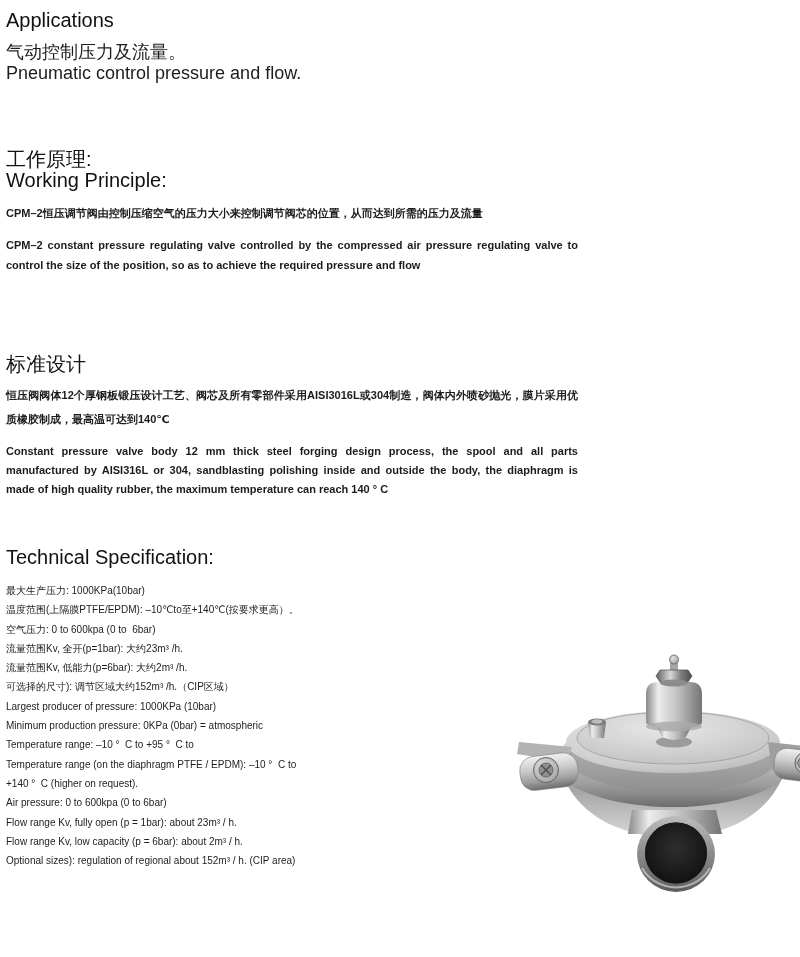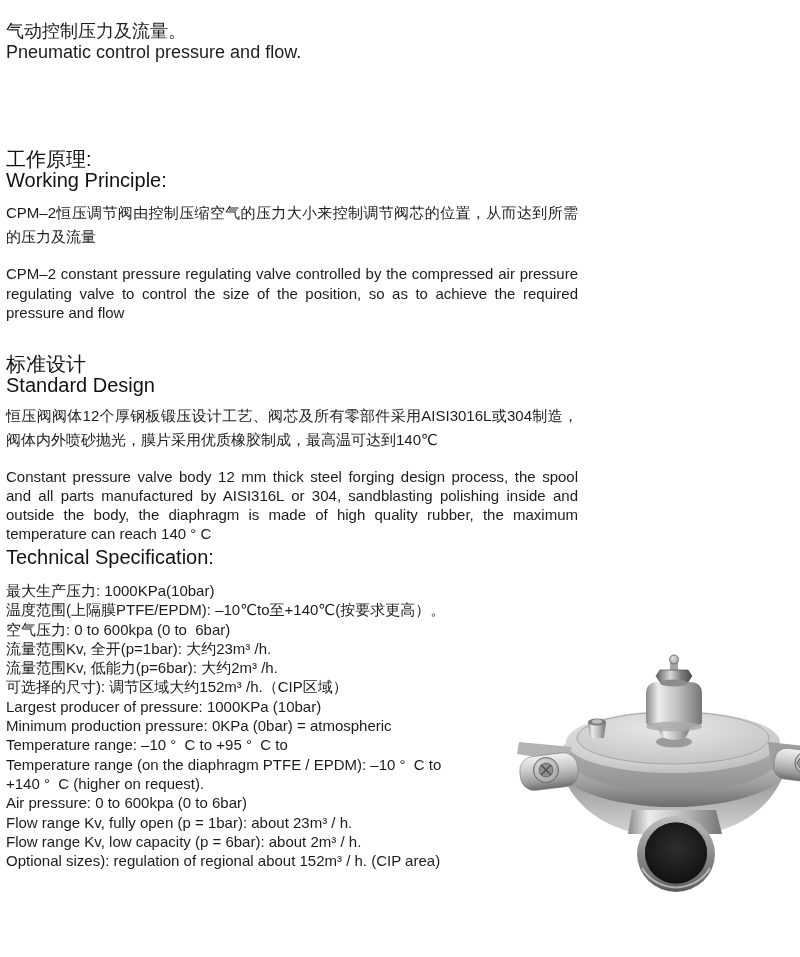--- a/index.html
+++ b/index.html
@@ -12,56 +12,56 @@
   .sec{position:absolute;left:6px;width:572px;}
   #sec-applications{top:10px;}
   #sec-working{top:149px;}
   #sec-standard{top:354px;}
   #sec-tech{top:547px;}
 
   .title{font-size:20px;line-height:21px;font-weight:400;color:#111;}
   .body-line{font-size:18px;line-height:21px;white-space:pre-wrap;}
   .app-body{margin-top:11px;}
 
-  .para{font-size:15px;}
+  .para{font-size:11px;font-weight:bold;}
   .para-zh{margin-top:10px;line-height:24px;text-align:justify;}
   .para-en{margin-top:5px;line-height:19.5px;text-align:justify;}
   #sec-standard .para-zh{margin-top:8px;}
   #sec-standard .para-en{margin-top:4px;line-height:19px;}
 
-  .spec-list{font-size:15px;line-height:19.3px;}
+  .spec-list{font-size:10px;line-height:19.3px;}
   .spec-zh{margin-top:13px;}
   .spec-en{}
   .spec-line{white-space:pre-wrap;}
 
   #valve-figure{position:absolute;left:476px;top:634px;width:316px;height:252px;}
   #valve-figure svg{display:block;width:100%;height:100%;}
 </style>
 </head>
 <body>
 
 <div class="page">
 
   <section class="sec" id="sec-applications">
+    <div class="title">Applications</div>
     <div class="app-body">
       <div class="body-line">气动控制压力及流量。</div>
       <div class="body-line">Pneumatic control pressure and flow.</div>
     </div>
   </section>
 
   <section class="sec" id="sec-working">
     <div class="title">工作原理:</div>
     <div class="title">Working Principle:</div>
     <p class="para para-zh">CPM–2恒压调节阀由控制压缩空气的压力大小来控制调节阀芯的位置，从而达到所需的压力及流量</p>
     <p class="para para-en">CPM–2 constant pressure regulating valve controlled by the compressed air pressure regulating valve to control the size of the position, so as to achieve the required pressure and flow</p>
   </section>
 
   <section class="sec" id="sec-standard">
     <div class="title">标准设计</div>
-    <div class="title">Standard Design</div>
     <p class="para para-zh">恒压阀阀体12个厚钢板锻压设计工艺、阀芯及所有零部件采用AISI3016L或304制造，阀体内外喷砂抛光，膜片采用优质橡胶制成，最高温可达到140℃</p>
     <p class="para para-en">Constant pressure valve body 12 mm thick steel forging design process, the spool and all parts manufactured by AISI316L or 304, sandblasting polishing inside and outside the body, the diaphragm is made of high quality rubber, the maximum temperature can reach 140 °  C</p>
   </section>
 
   <section class="sec" id="sec-tech">
     <div class="title">Technical Specification:</div>
 
     <div class="spec-list spec-zh">
       <div class="spec-line">最大生产压力: 1000KPa(10bar)</div>
       <div class="spec-line">温度范围(上隔膜PTFE/EPDM): –10℃to至+140℃(按要求更高）。</div>

